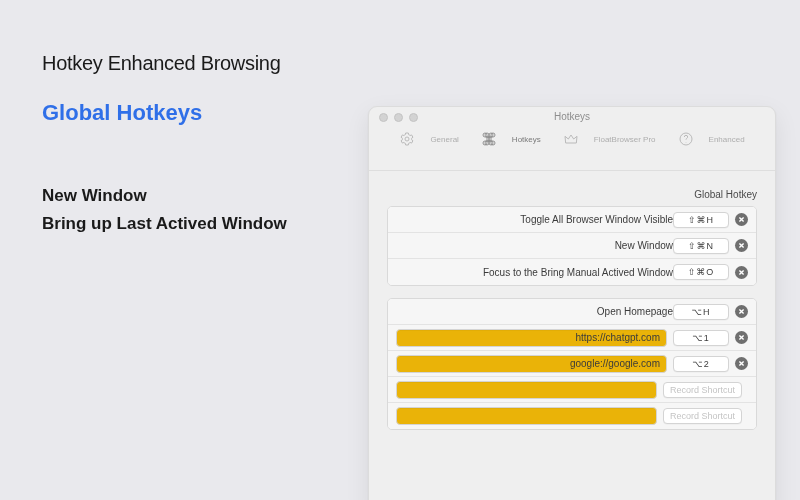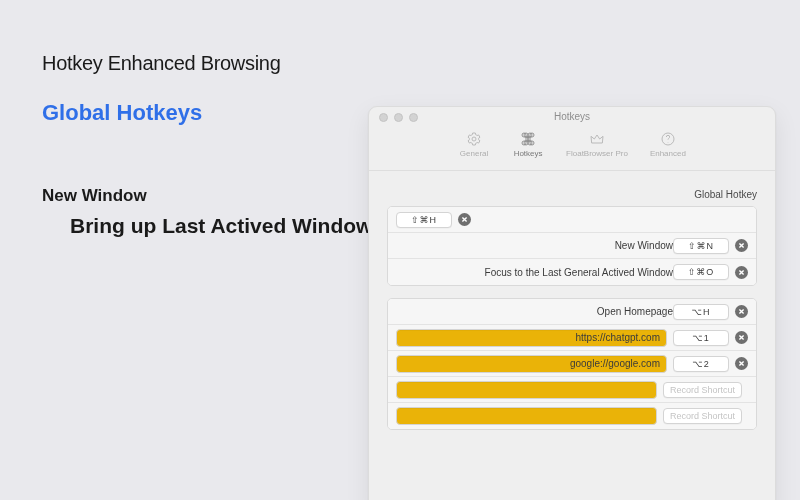--- a/index.html
+++ b/index.html
@@ -26,23 +26,22 @@
   }
   .hero-line1 {
     position: absolute;
     left: 42px; top: 186px;
     font-size: 17px;
     font-weight: 700;
   }
   .hero-line2 {
     position: absolute;
     left: 42px; top: 214px;
-    font-size: 21px;
+    font-size: 17px;
     font-weight: 700;
-    margin-left: 28px;
   }
 
   
   .win {
     position: absolute;
     left: 368px; top: 106px;
     width: 408px; height: 408px;
     background: #efefef;
     border: 1px solid #dcdcdc;
     border-radius: 9px;
@@ -69,22 +68,22 @@
   .toolbar {
     height: 44px;
     display: flex;
     justify-content: center;
     align-items: flex-start;
     gap: 14px;
     padding-top: 2px;
     border-bottom: 1px solid #dedede;
   }
   .tbitem {
-    display: flex; flex-direction: column; align-items: center;
-    gap: 2px;
+    display: flex; align-items: center;
+    gap: 15px;
     font-size: 8px;
     color: #aeaeae;
     padding: 2px 4px;
     border-radius: 4px;
     min-width: 40px;
   }
   .tbitem.active { color: #7a7a7a; }
   .tbicon { width: 16px; height: 16px; display: flex; align-items: center; justify-content: center; }
   .tbicon svg { width: 16px; height: 16px; stroke: #b6b6b6; fill: none; stroke-width: 1.4; }
   .tbitem.active .tbicon svg { stroke: #8a8a8a; }
@@ -220,38 +219,39 @@
       </span>
       <span>Enhanced</span>
     </div>
   </div>
 
   <div class="content">
 
     <div class="section-label">Global Hotkey</div>
     <div class="group">
       <div class="row">
+        <span class="row-label">Toggle All Browser Window Visible</span>
         <span class="shortcut">⇧⌘H</span>
         <span class="clear">
             <svg viewBox="0 0 10 10">
               <path d="M2 2l6 6M8 2l-6 6"></path>
             </svg>
           </span>
       </div>
       <div class="row">
         <span class="row-label">New Window</span>
         <span class="shortcut">⇧⌘N</span>
         <span class="clear">
             <svg viewBox="0 0 10 10">
               <path d="M2 2l6 6M8 2l-6 6"></path>
             </svg>
           </span>
       </div>
       <div class="row">
-        <span class="row-label">Focus to the Last General Actived Window</span>
+        <span class="row-label">Focus to the Bring Manual Actived Window</span>
         <span class="shortcut">⇧⌘O</span>
         <span class="clear">
             <svg viewBox="0 0 10 10">
               <path d="M2 2l6 6M8 2l-6 6"></path>
             </svg>
           </span>
       </div>
     </div>
 
     <div class="spacer12"></div>

